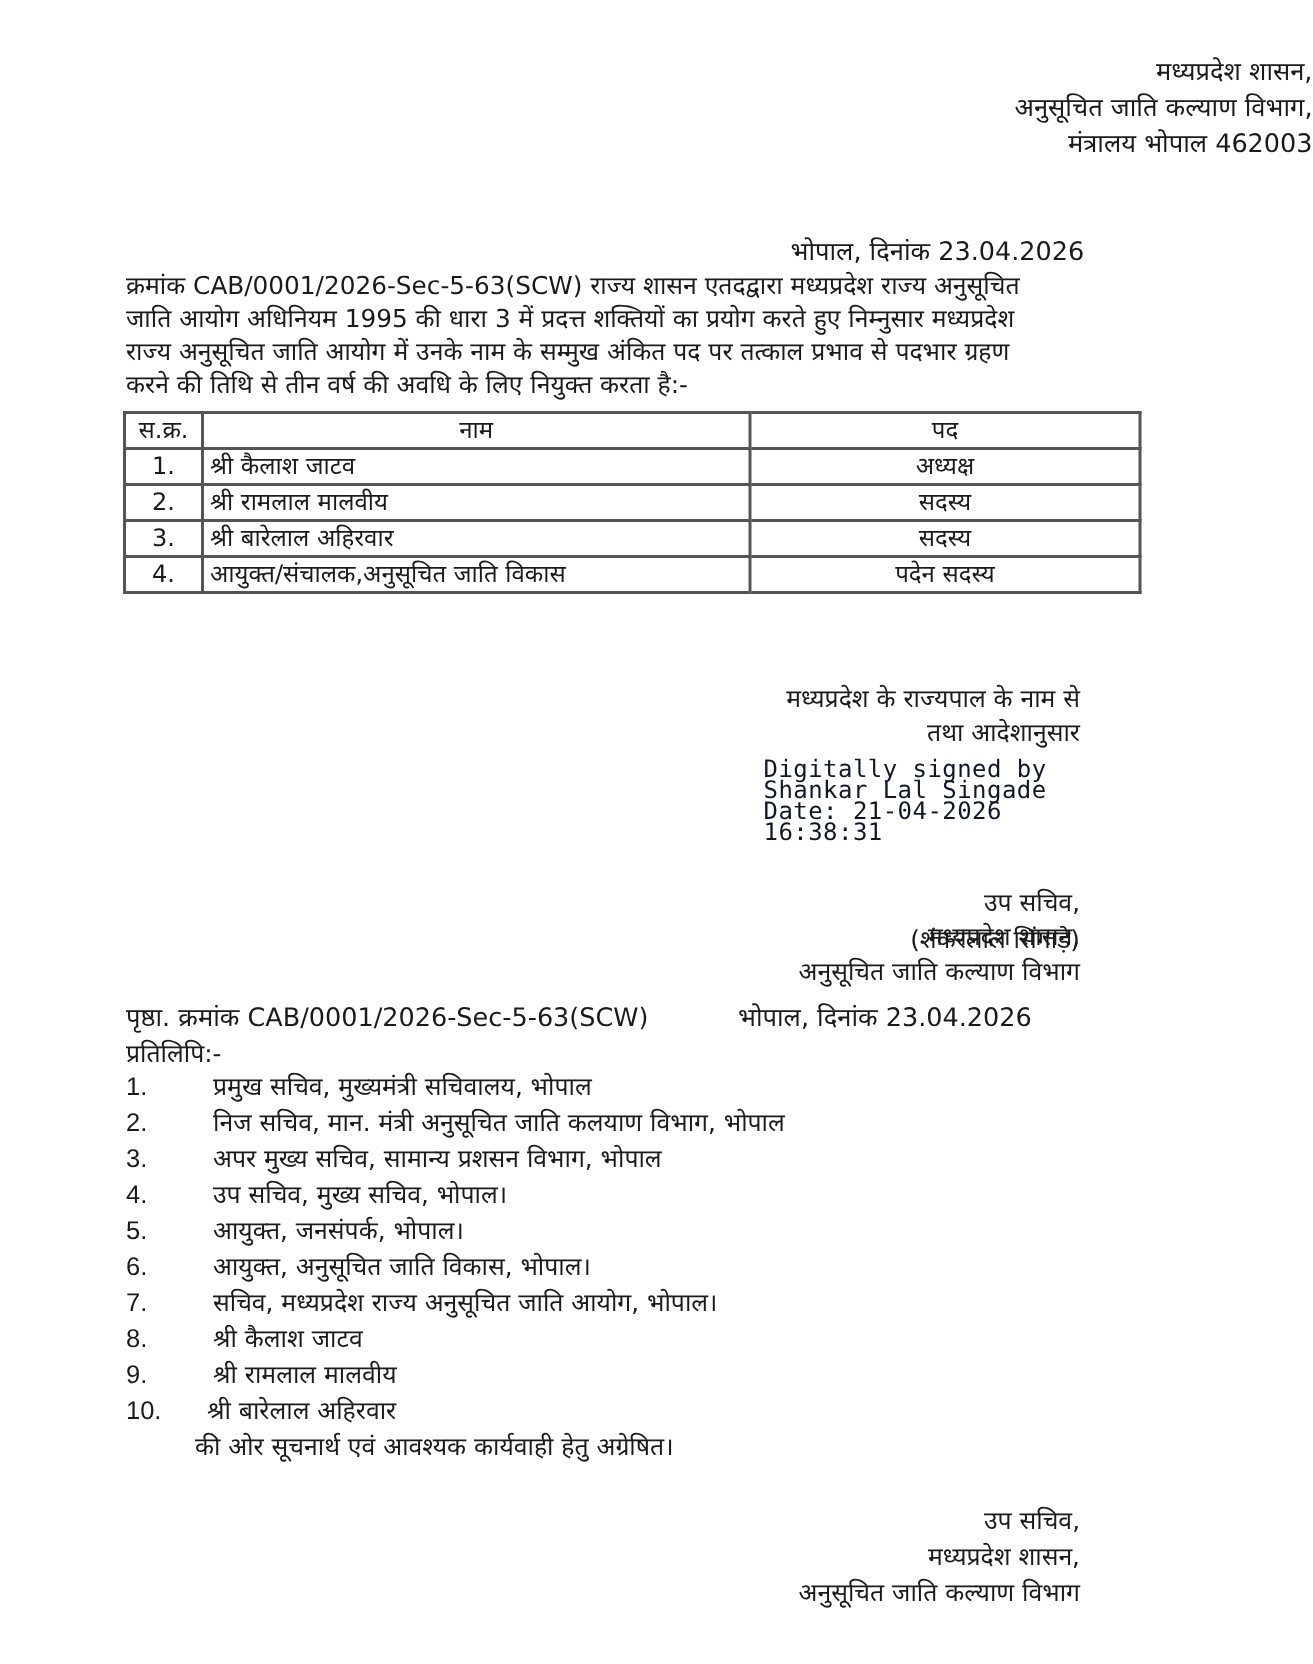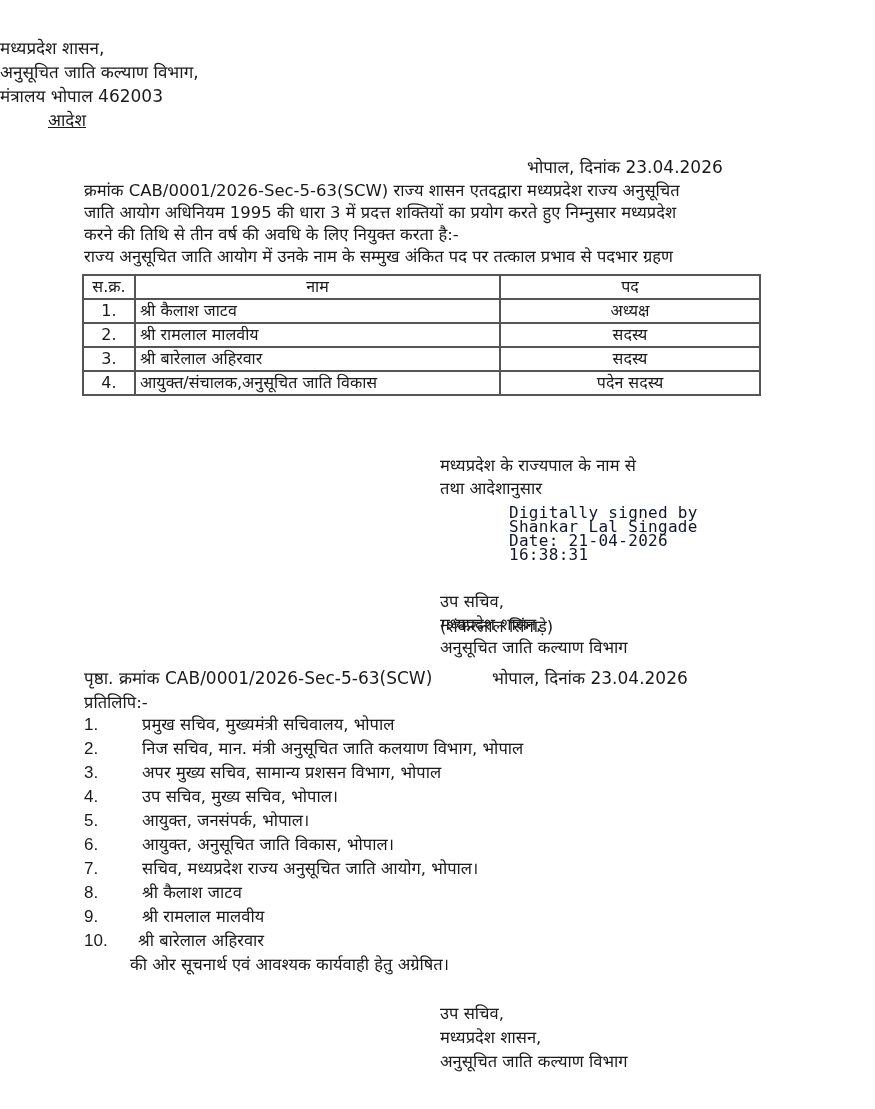--- a/index.html
+++ b/index.html
@@ -2,21 +2,21 @@
 <html><head>
   <meta charset="utf-8">
   <style>
     html, body { margin: 0; padding: 0; background: #ffffff; }
     body {
       width: 875px; height: 1109px; position: relative; overflow: hidden;
       font-family: "DejaVu Sans", "Liberation Sans", sans-serif;
       color: #1a1a1a; font-size: 16px;
     }
     .abs { position: absolute; white-space: nowrap; }
-    .center { text-align: left; }
+    .center { text-align: right; }
     .hdr { left: 0; width: 875px; font-size: 17px; line-height: 24px; }
     .underline { text-decoration: underline; }
     .para {
       left: 84px; top: 180px; width: 700px; font-size: 16.5px; line-height: 22px;
       white-space: normal; text-align: justify;
     }
     .para .line { display: block; white-space: nowrap; }
     table.appt {
       position: absolute; left: 82px; top: 274px; width: 679px;
       border-collapse: collapse; font-size: 16px; border-radius: 31px;
@@ -45,22 +45,22 @@
 <div class="abs hdr center" style="top:84px;">मंत्रालय भोपाल 462003</div>
 <div class="abs hdr center" style="top:108px;padding-left:48px;">
   <span class="underline">आदेश</span>
 </div>
 
 <div class="abs" style="left:527px; top:155px; font-size:17px;">भोपाल, दिनांक 23.04.2026</div>
 
 <div class="abs para">
   <span class="line">क्रमांक  CAB/0001/2026-Sec-5-63(SCW) राज्य शासन एतदद्वारा मध्यप्रदेश राज्य अनुसूचित</span>
   <span class="line">जाति आयोग अधिनियम 1995 की धारा 3 में प्रदत्त शक्तियों का प्रयोग करते हुए निम्नुसार मध्यप्रदेश</span>
+  <span class="line">राज्य अनुसूचित जाति आयोग में उनके नाम के सम्मुख अंकित पद पर तत्काल प्रभाव से पदभार ग्रहण</span>
   <span class="line">करने की तिथि से तीन वर्ष की अवधि के लिए नियुक्त करता है:-</span>
-  <span class="line">राज्य अनुसूचित जाति आयोग में उनके नाम के सम्मुख अंकित पद पर तत्काल प्रभाव से पदभार ग्रहण</span>
 </div>
 
 <table class="appt">
   <tbody>
       <tr>
     <th class="c1">स.क्र.</th>
     <th class="c2 c2h">नाम</th>
     <th class="c3">पद</th>
   </tr>
   <tr>

